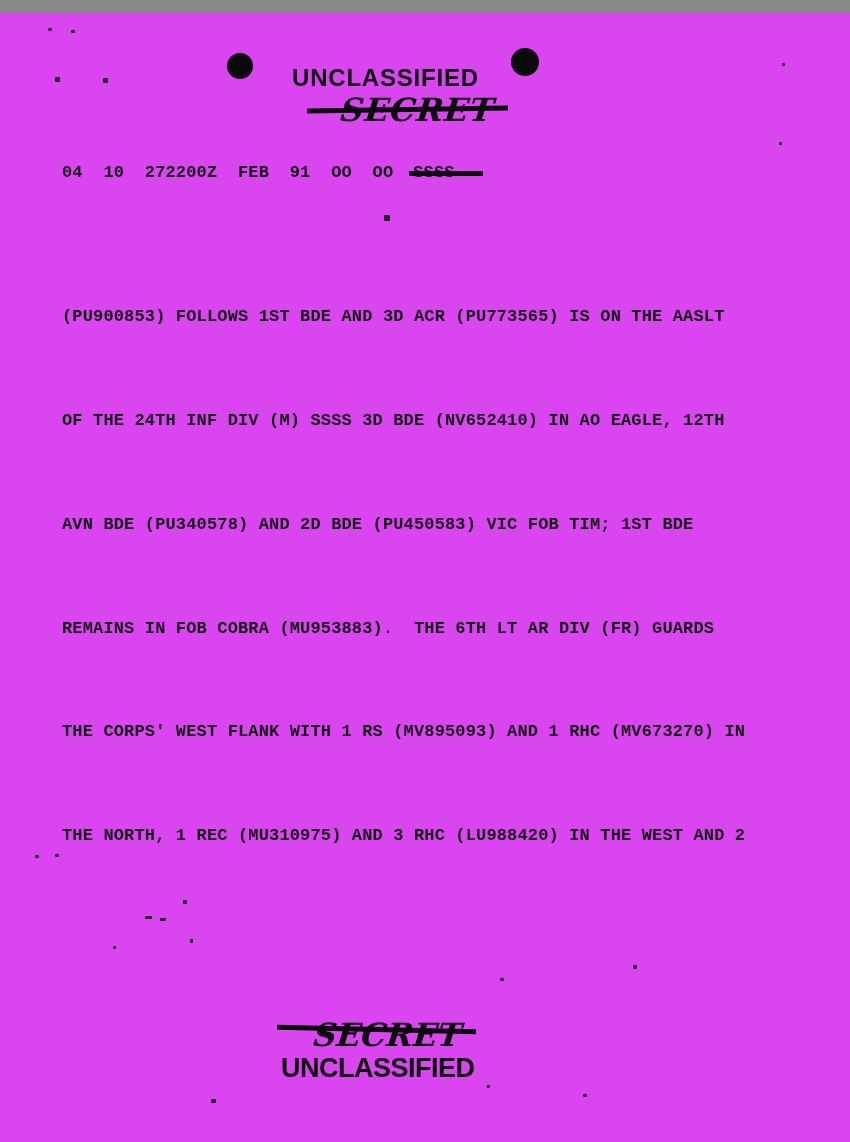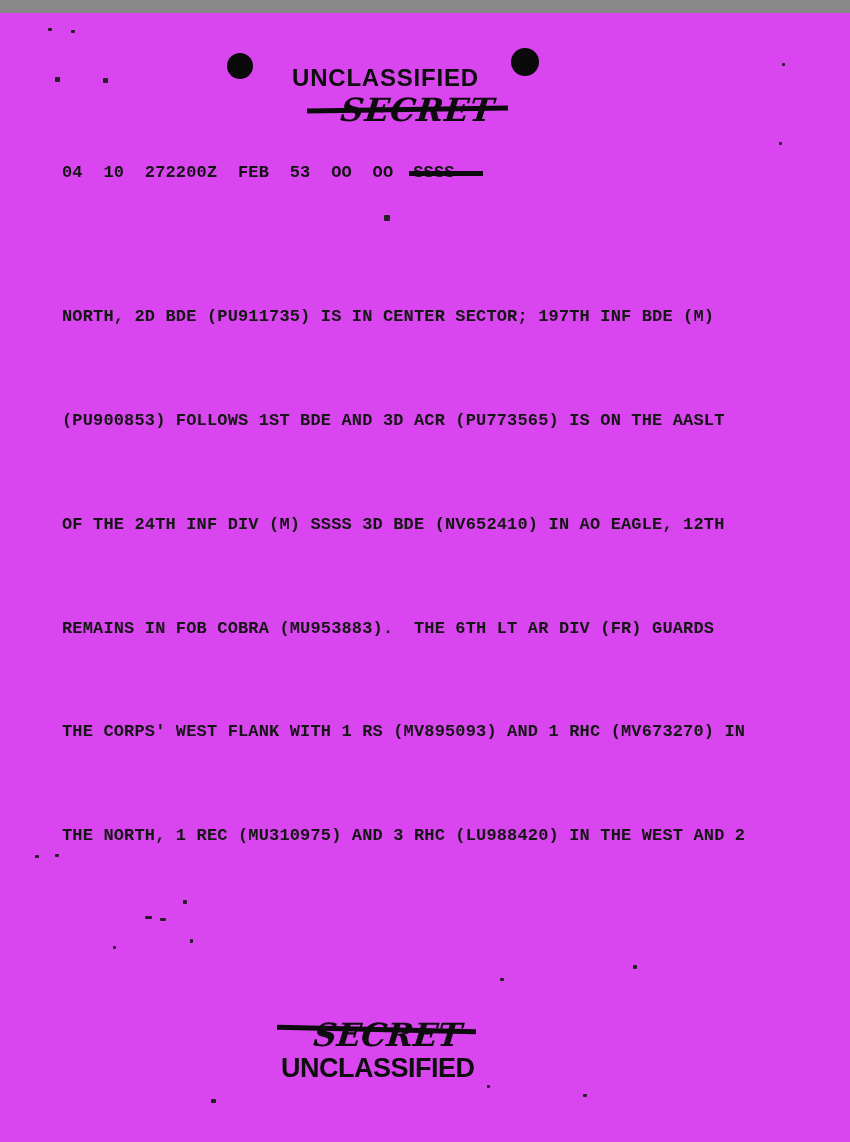--- a/index.html
+++ b/index.html
@@ -109,26 +109,26 @@
 
 <div class="page">
 
   <div class="hole left"></div>
   <div class="hole right"></div>
 
   <div class="stamp-unclassified-top">UNCLASSIFIED</div>
   <div class="stamp-secret top">SECRET</div>
   <div class="strike-bar top"></div>
 
-  <div class="dtg-line"><span>04  10  272200Z  FEB  53  OO  OO</span><span class="dtg-classification"><span>SSSS</span><span class="dtg-strike"></span></span></div>
+  <div class="dtg-line"><span>04  10  272200Z  FEB  91  OO  OO</span><span class="dtg-classification"><span>SSSS</span><span class="dtg-strike"></span></span></div>
 
   <div class="body-text">
-    <div>NORTH, 2D BDE (PU911735) IS IN CENTER SECTOR; 197TH INF BDE (M)</div>
     <div>(PU900853) FOLLOWS 1ST BDE AND 3D ACR (PU773565) IS ON THE AASLT</div>
     <div>OF THE 24TH INF DIV (M) SSSS 3D BDE (NV652410) IN AO EAGLE, 12TH</div>
+    <div>AVN BDE (PU340578) AND 2D BDE (PU450583) VIC FOB TIM; 1ST BDE</div>
     <div>REMAINS IN FOB COBRA (MU953883).  THE 6TH LT AR DIV (FR) GUARDS</div>
     <div>THE CORPS' WEST FLANK WITH 1 RS (MV895093) AND 1 RHC (MV673270) IN</div>
     <div>THE NORTH, 1 REC (MU310975) AND 3 RHC (LU988420) IN THE WEST AND 2</div>
     
     
     
     
     
     
     

